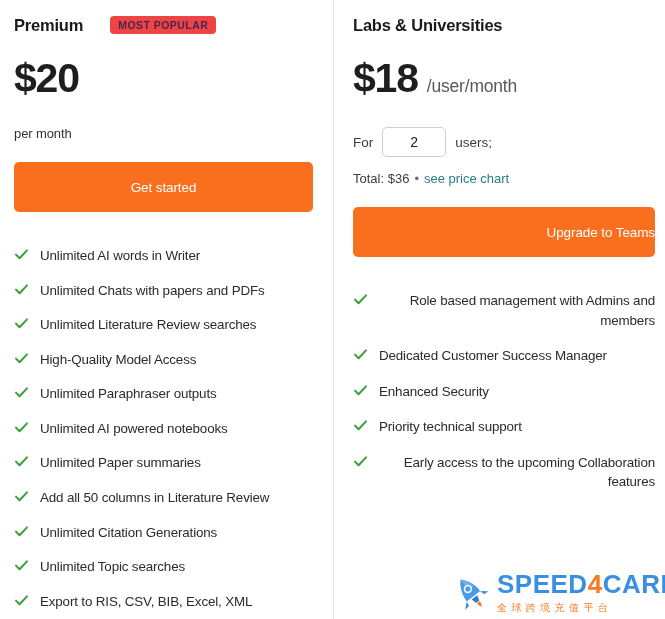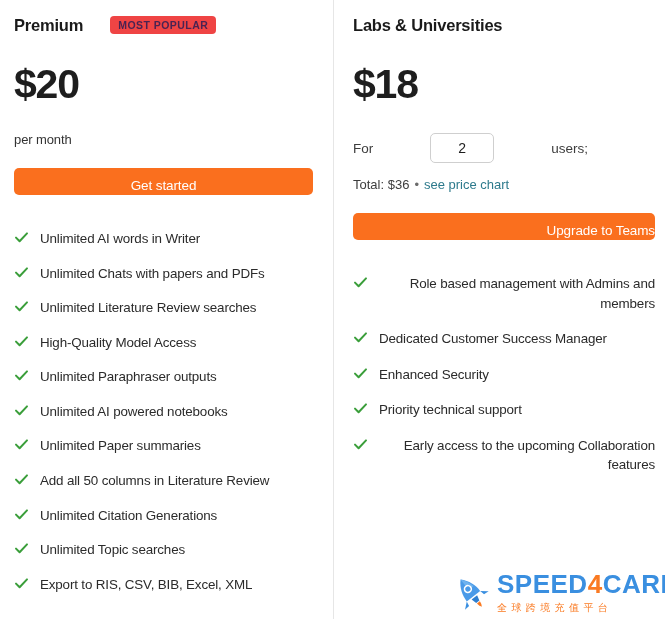--- a/index.html
+++ b/index.html
@@ -66,21 +66,21 @@
     padding: 4px 8px 3px 8px;
     border-radius: 4px;
     white-space: nowrap;
     line-height: 1;
   }
 
   
   .price-row {
     display: flex;
     align-items: baseline;
-    margin-top: 28px;
+    margin-top: 22px;
     height: 44px;
   }
   .price-amount {
     font-size: 41px;
     font-weight: bold;
     color: #1e1e1e;
     letter-spacing: -1.2px;
     line-height: 1;
   }
   .price-unit {
@@ -95,21 +95,20 @@
     color: #333333;
     letter-spacing: -0.1px;
   }
 
   
   .seats-row {
     display: flex;
     align-items: center;
     margin-top: 25px;
     height: 30px;
-    gap: 48px;
   }
   .seats-label {
     font-size: 13.5px;
     color: #3d3d3d;
   }
   .seats-input {
     width: 64px;
     height: 30px;
     margin: 0 9px;
     border: 1px solid #cfcfcf;
@@ -139,21 +138,21 @@
     color: #2d7a8c;
     text-decoration: none;
     font-size: 13px;
     cursor: pointer;
   }
 
   
   .cta-btn {
     display: block;
     width: 100%;
-    height: 27px;
+    height: 50px;
     margin-top: 20px;
     border: none;
     border-radius: 5px;
     background: #fa6f1e;
     color: #ffffff;
     font-family: "Liberation Sans", sans-serif;
     font-size: 13.5px;
     letter-spacing: -0.1px;
     cursor: pointer;
     text-align: center;
@@ -338,20 +337,21 @@
   <div class="col-divider"></div>
 
   <div class="plan-col right">
 
     <div class="plan-head">
       <span class="plan-name">Labs &amp; Universities</span>
     </div>
 
     <div class="price-row">
       <span class="price-amount">$18</span>
+      <span class="price-unit">/user/month</span>
     </div>
 
     <div class="seats-row">
       <span class="seats-label">For</span>
       <input class="seats-input" type="text" value="2" style="">
       <span class="seats-suffix">users;</span>
     </div>
 
     <div class="total-row">
       <span>Total: $36</span>

